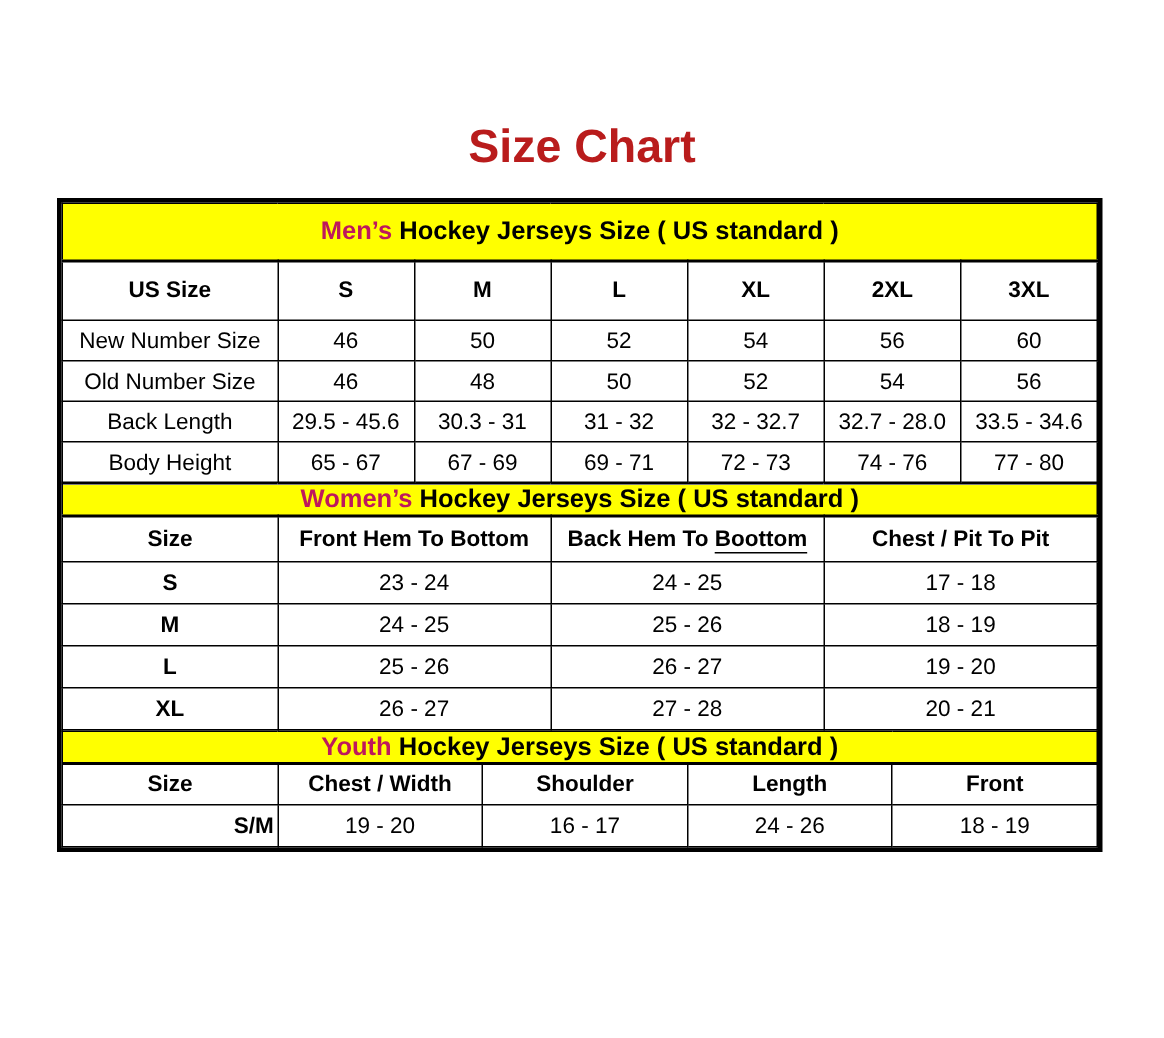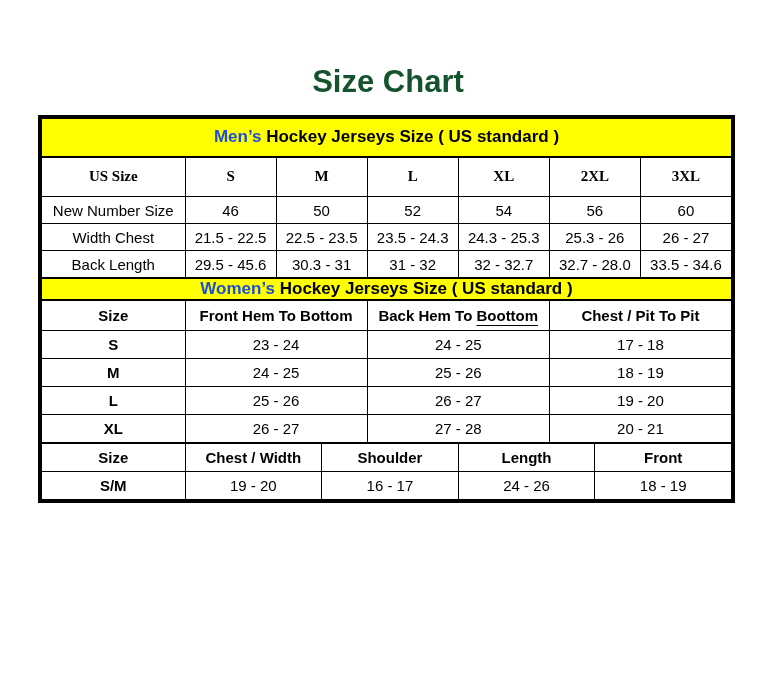--- a/index.html
+++ b/index.html
@@ -4,26 +4,26 @@
 <style>
   * { box-sizing: border-box; }
   html, body {
     margin: 0; padding: 0;
     width: 776px; height: 692px;
     background: #ffffff;
     font-family: "Liberation Sans", "DejaVu Sans", sans-serif;
     color: #000;
   }
   .page-title {
-    margin: 0;
+    margin: 16px;
     padding-top: 64px;
     text-align: center;
     font-size: 31px;
     font-weight: bold;
-    color: #14532d;
+    color: #b91c1c;
     letter-spacing: 0px;
   }
   .chart-wrap {
     margin-top: 15px;
     margin-left: 38px;
     width: 697px;
     border: 3px solid #000;
   }
   table {
     width: 100%;
@@ -40,30 +40,30 @@
     white-space: nowrap;
   }
   tr.banner td {
     background: #ffff00;
     font-weight: bold;
     font-size: 17px;
     height: 38px;
     border-bottom: 2px solid #000;
   }
   .t-womens tr.banner td, .t-youth tr.banner td { height: 19px; }
-  tr.banner .hl { color: #1d4ed8; }
-  .t-mens tr.head th, .t-mens tr.head td { height: 40px; font-weight: bold; font-family: Liberation Serif, serif; }
+  tr.banner .hl { color: #be185d; }
+  .t-mens tr.head th, .t-mens tr.head td { height: 40px; font-weight: bold; }
   .t-mens tr.data td { height: 27px; }
   .t-mens td.label { font-weight: normal; margin-top: 47px; }
   .t-womens tr.head th { height: 30px; font-weight: bold; }
   .t-womens tr.data td { height: 28px; }
   .t-womens td.label { font-weight: bold; }
   .t-youth tr.head th { height: 28px; font-weight: bold; }
   .t-youth tr.data td { height: 28px; }
-  .t-youth td.label { font-weight: bold; }
+  .t-youth td.label { font-weight: bold; text-align: right; }
   .squiggle {
     text-decoration-line: underline;
     text-decoration-style: wavy;
     text-decoration-color: #e03a2f;
     text-decoration-thickness: 1px;
     text-underline-offset: 4px;
     text-decoration: underline;
   }
 </style>
 </head>
@@ -99,36 +99,45 @@
     <tr class="data">
       <td class="label">New Number Size</td>
       <td>46</td>
       <td>50</td>
       <td>52</td>
       <td>54</td>
       <td>56</td>
       <td>60</td>
     </tr>
     <tr class="data">
-      <td class="label">Width Chest</td>
-      <td>21.5 - 22.5</td>
-      <td>22.5 - 23.5</td>
-      <td>23.5 - 24.3</td>
-      <td>24.3 - 25.3</td>
-      <td>25.3 - 26</td>
-      <td>26 - 27</td>
+      <td class="label">Old Number Size</td>
+      <td>46</td>
+      <td>48</td>
+      <td>50</td>
+      <td>52</td>
+      <td>54</td>
+      <td>56</td>
     </tr>
     <tr class="data">
       <td class="label">Back Length</td>
       <td>29.5 - 45.6</td>
       <td>30.3 - 31</td>
       <td>31 - 32</td>
       <td>32 - 32.7</td>
       <td>32.7 - 28.0</td>
       <td>33.5 - 34.6</td>
+    </tr>
+    <tr class="data">
+      <td class="label">Body Height</td>
+      <td>65 - 67</td>
+      <td>67 - 69</td>
+      <td>69 - 71</td>
+      <td>72 - 73</td>
+      <td>74 - 76</td>
+      <td>77 - 80</td>
     </tr>
   </tbody>
     </table>
 
   <table class="t-womens">
     <colgroup>
       <col style="width:20.8%">
         <col style="width:26.4%">
         <col style="width:26.4%">
         <col style="width:26.4%">
@@ -172,20 +181,23 @@
 
   <table class="t-youth">
     <colgroup>
       <col style="width:20.8%">
         <col style="width:19.8%">
         <col style="width:19.8%">
         <col style="width:19.8%">
         <col style="width:19.8%">
     </colgroup>
     <tbody>
+        <tr class="banner">
+      <td colspan="5"><span class="hl">Youth</span> <span>Hockey Jerseys Size ( US standard )</span></td>
+    </tr>
     <tr class="head">
       <th>Size</th>
       <th>Chest / Width</th>
       <th>Shoulder</th>
       <th>Length</th>
       <th>Front</th>
     </tr>
     <tr class="data">
       <td class="label">S/M</td>
       <td>19 - 20</td>

